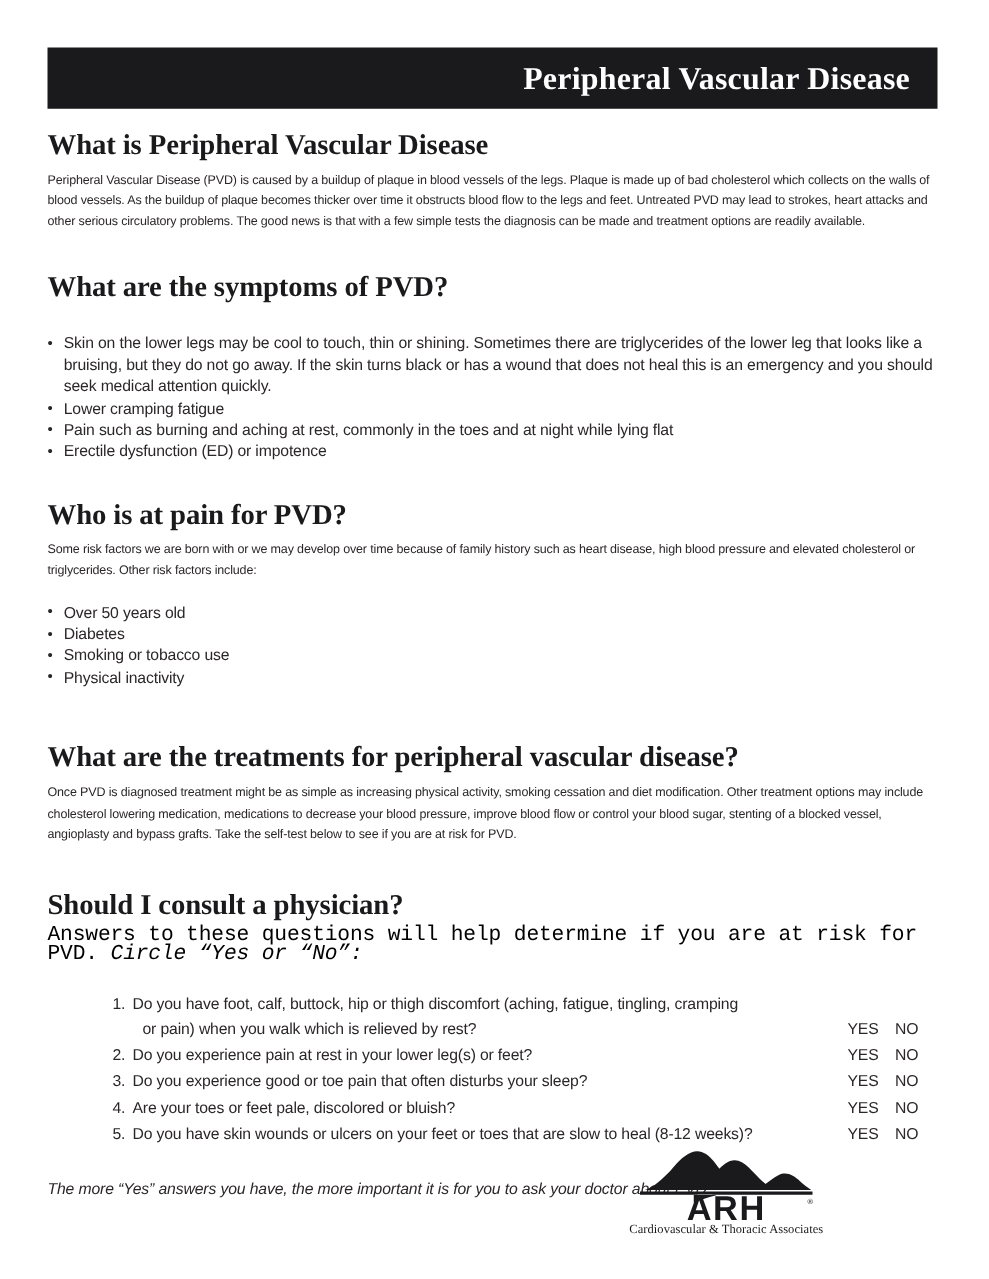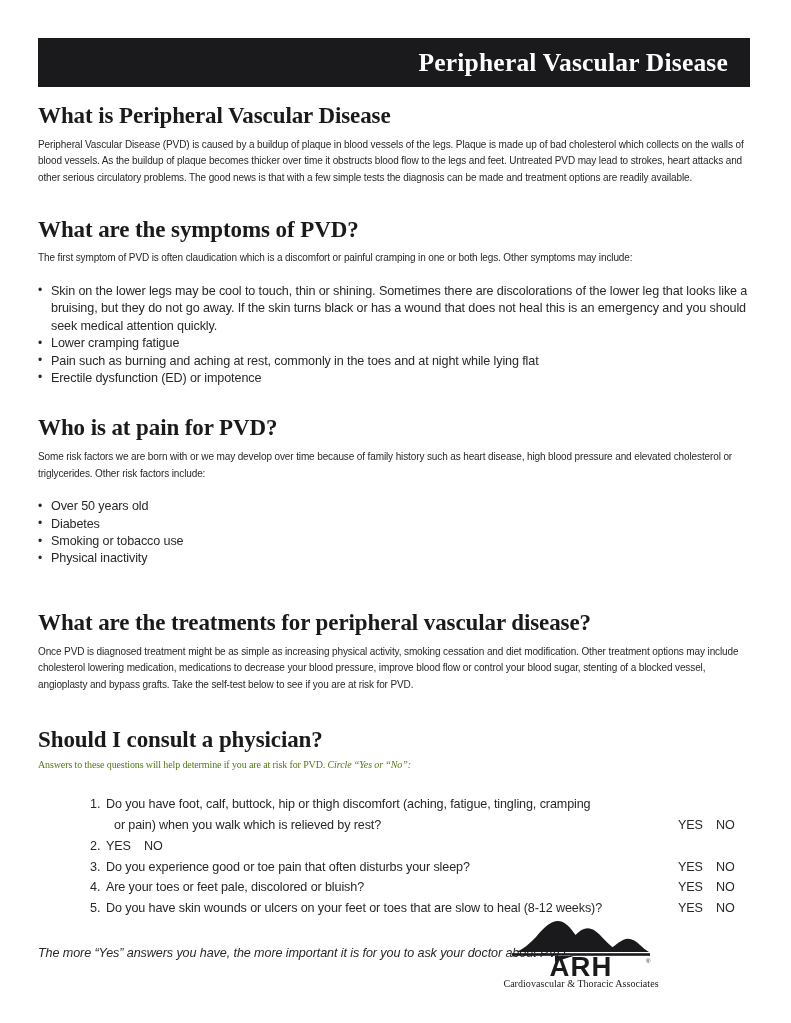--- a/index.html
+++ b/index.html
@@ -149,24 +149,24 @@
     font-family: "Liberation Sans", sans-serif;
     font-style: italic;
     font-size: 12.6px;
     line-height: 16px;
     color: #2b2728;
     margin: 0;
     letter-spacing: -0.1px;
   }
 
   .subhead-inline {
-    font-family: Liberation Serif, serif;
-    font-size: 10px;
+    font-family: Liberation Mono, monospace;
+    font-size: 17px;
     line-height: 15px;
-    color: #4d7c0f;
+    color: #000000;
     margin: 0;
     letter-spacing: -0.12px;
   }
   .subhead-inline em {
     font-style: italic;
   }
 
   
   .sp-16 { height: 16px; }
   .sp-8  { height: 8px; }
@@ -213,24 +213,23 @@
     <div class="sp-16"></div>
 
     <h2 class="section-heading">What is Peripheral Vascular Disease</h2>
     <div class="sp-8"></div>
     <p class="body-text">Peripheral Vascular Disease (PVD) is caused by a buildup of plaque in blood vessels of the legs.  Plaque is made up of bad cholesterol which collects on the walls of blood vessels.  As the buildup of plaque becomes thicker over time it obstructs blood flow to the legs and feet.  Untreated PVD may lead to strokes, heart attacks and other serious circulatory problems. The good news is that with a few simple tests the diagnosis can be made and treatment options are readily available.</p>
 
     <div class="sp-30"></div>
 
     <h2 class="section-heading">What are the symptoms of PVD?</h2>
     <div class="sp-8"></div>
-    <p class="body-text">The first symptom of PVD is often claudication which is a discomfort or painful cramping in one or both legs. Other symptoms may include:</p>
     <div class="sp-16"></div>
     <ul class="bullets bullets-symptoms">
-      <li>Skin on the lower legs may be cool to touch, thin or shining.  Sometimes there are discolorations of the lower leg that looks like a bruising, but they do not go away.  If the skin turns black or has a wound that does not heal this is an emergency and you should seek medical attention quickly.</li>
+      <li>Skin on the lower legs may be cool to touch, thin or shining.  Sometimes there are triglycerides of the lower leg that looks like a bruising, but they do not go away.  If the skin turns black or has a wound that does not heal this is an emergency and you should seek medical attention quickly.</li>
       <li>Lower cramping fatigue</li>
       <li>Pain such as burning and aching at rest, commonly in the toes and at night while lying flat</li>
       <li>Erectile dysfunction (ED) or impotence</li>
     </ul>
 
     <div class="sp-28"></div>
 
     <h2 class="section-heading">Who is at pain for PVD?</h2>
     <div class="sp-8"></div>
     <p class="body-text">Some risk factors we are born with or we may develop over time because of family history such as heart disease, high blood pressure and elevated cholesterol or triglycerides.  Other risk factors include:</p>
@@ -264,20 +263,21 @@
         <span class="q-num">1.</span>
         <span class="q-text"><span>Do you have foot, calf, buttock, hip or thigh discomfort (aching, fatigue, tingling, cramping</span><span class="cont">or pain) when you walk which is relieved by rest?</span></span>
         <span class="q-answers">
           <span class="q-yes">YES</span>
           <span class="q-no">NO</span>
         </span>
       </div>
 
       <div class="q-row">
         <span class="q-num">2.</span>
+        <span class="q-text">Do you experience pain at rest in your lower leg(s) or feet?</span>
         <span class="q-answers">
           <span class="q-yes">YES</span>
           <span class="q-no">NO</span>
         </span>
       </div>
 
       <div class="q-row">
         <span class="q-num">3.</span>
         <span class="q-text">Do you experience good or toe pain that often disturbs your sleep?</span>
         <span class="q-answers">

